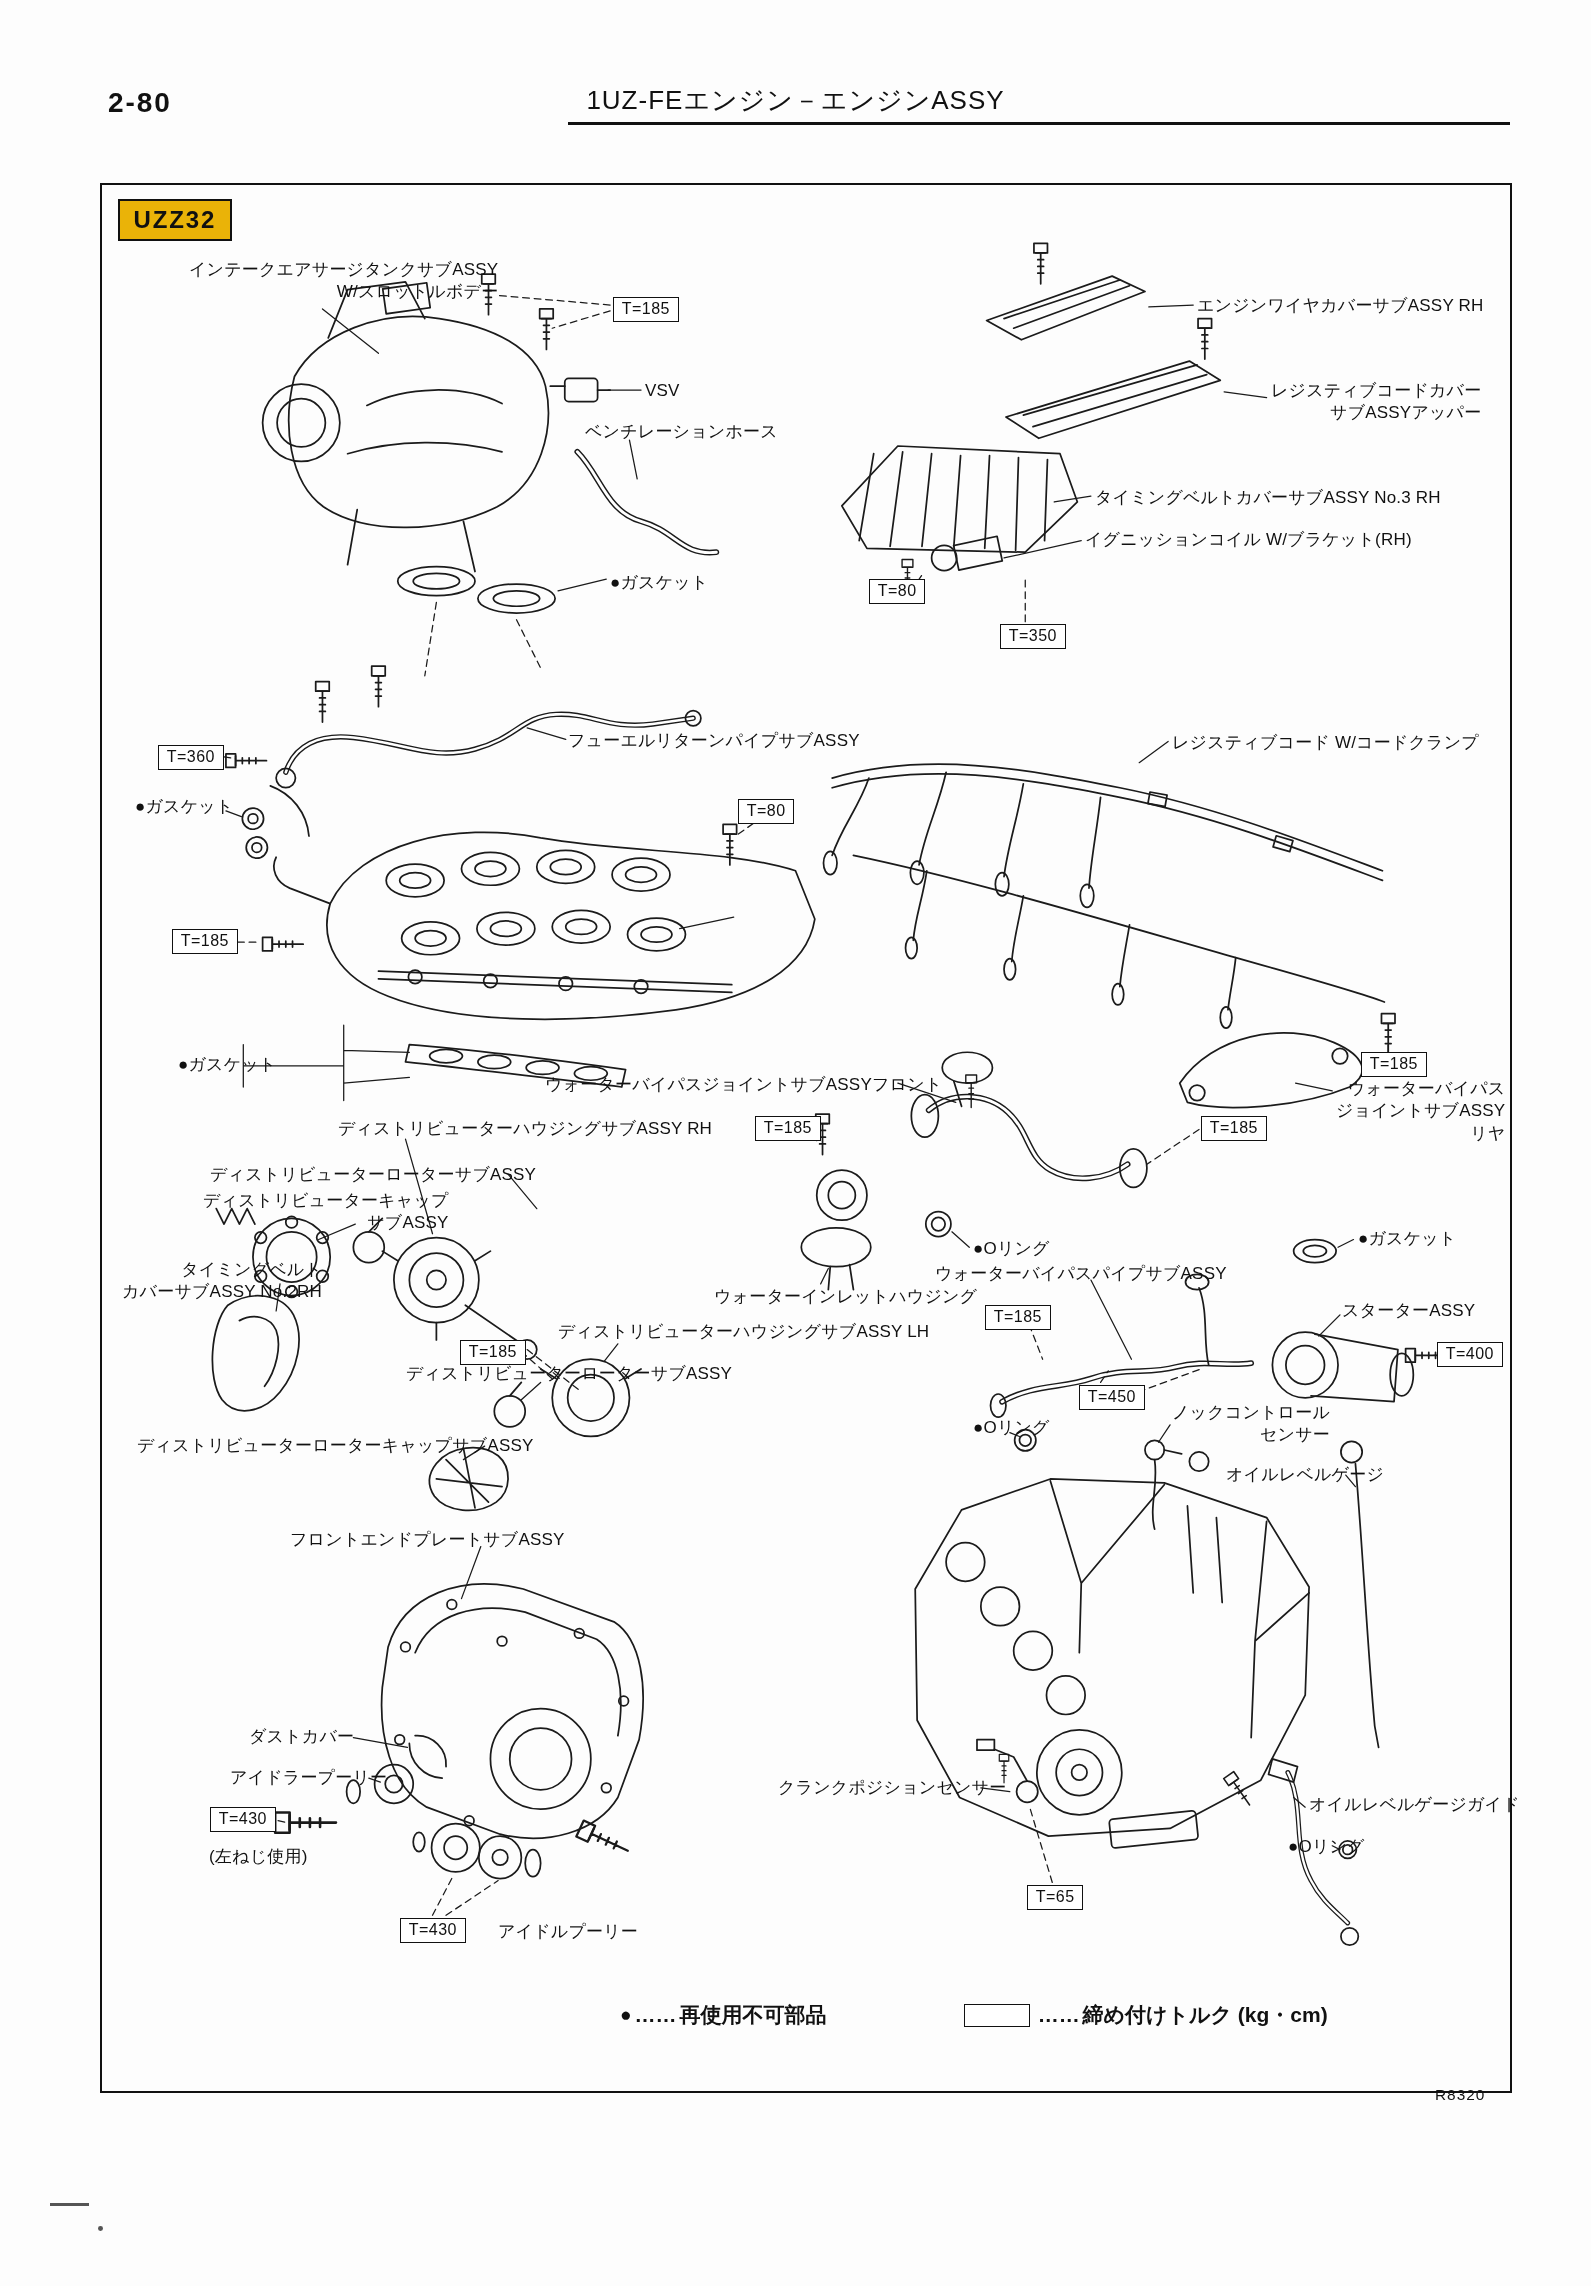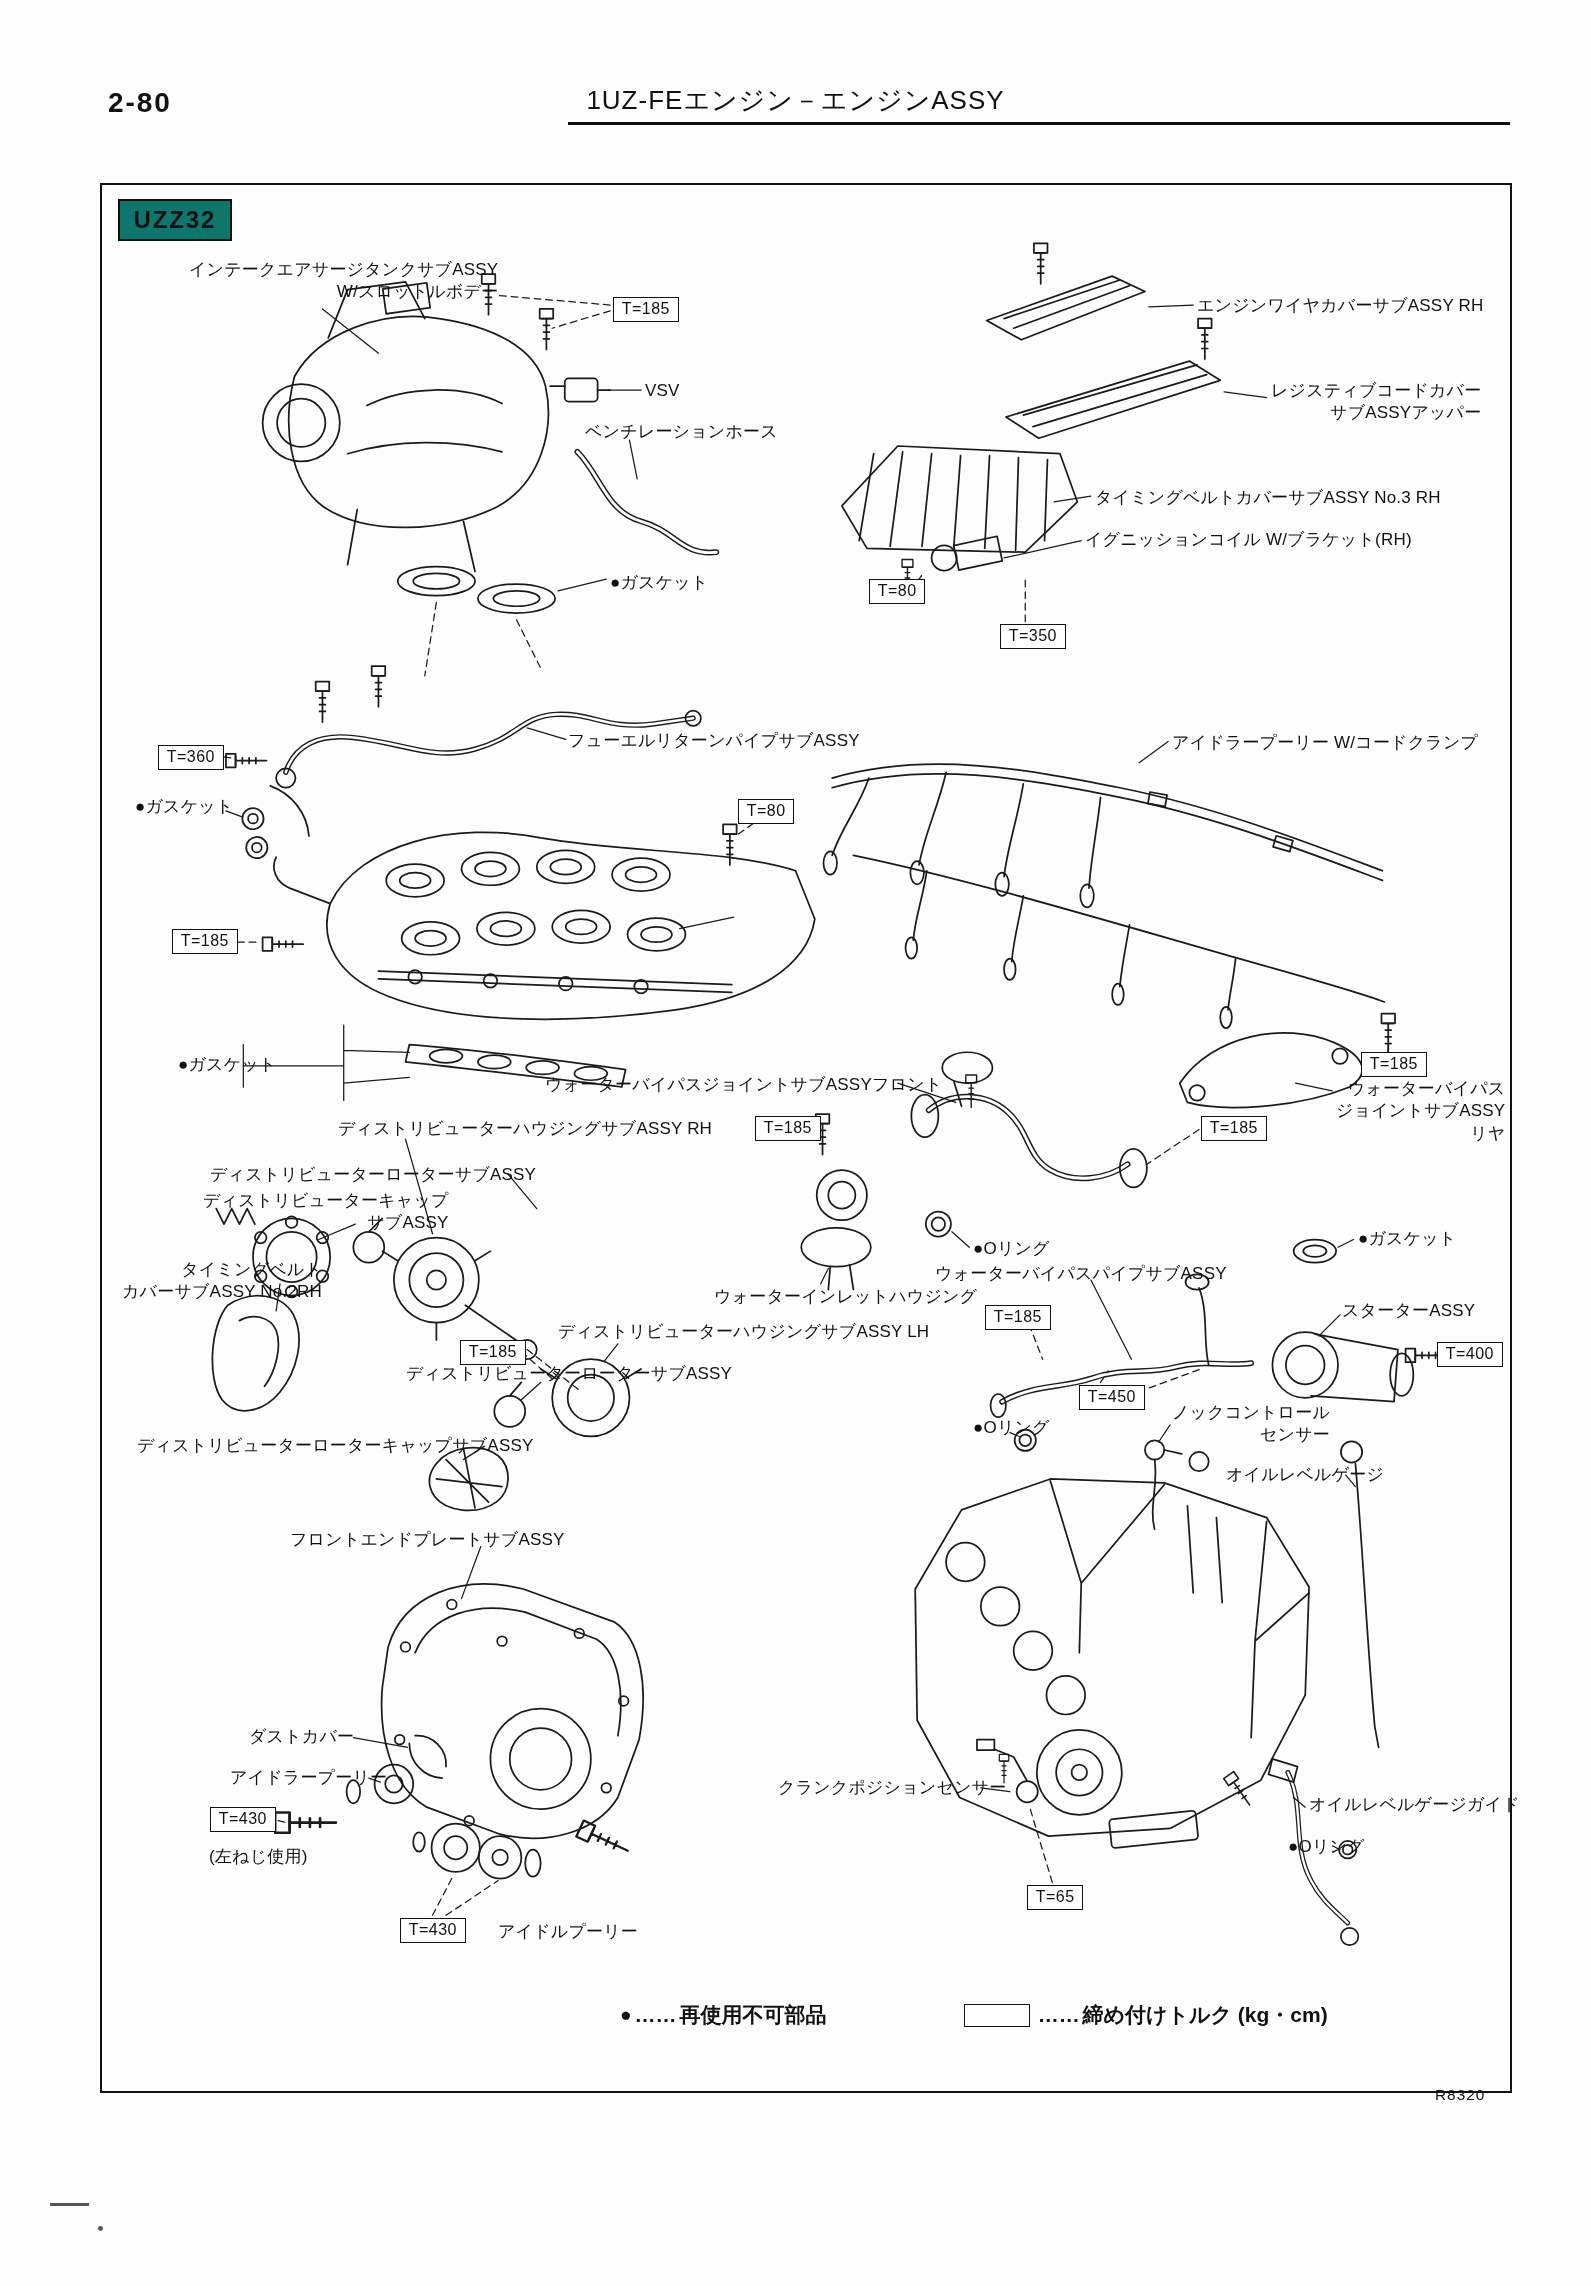--- a/index.html
+++ b/index.html
@@ -3,21 +3,21 @@
 <meta charset="utf-8">
 <style>
   html,body{margin:0;padding:0;background:#fff;}
   .page{position:relative;width:1591px;height:2286px;background:#fdfdfd;
         font-family:"Liberation Sans","DejaVu Sans",sans-serif;color:#111;overflow:hidden;}
   .page-num{position:absolute;left:108px;top:87px;font-size:28px;font-weight:700;letter-spacing:1.9px;}
   .title{position:absolute;left:0;top:83px;width:100%;text-align:center;font-size:26px;font-weight:400;letter-spacing:1px;}
   .header-rule{position:absolute;left:568px;top:122px;width:942px;height:2.9px;background:#111;}
   .frame{position:absolute;left:100px;top:183px;width:1408px;height:1906px;border:2.4px solid #111;background:transparent;}
   .model-badge{position:absolute;left:118px;top:199px;border:2.4px solid #111;padding:4.8px 13.5px;
-               font-size:24px;font-weight:700;letter-spacing:1.9px;background:#0f766e;z-index:3;}
+               font-size:24px;font-weight:700;letter-spacing:1.9px;background:#eab308;z-index:3;}
   .art{position:absolute;left:0;top:0;width:1591px;height:2286px;z-index:1;}
   .lbl{position:absolute;font-size:17px;line-height:1.32;white-space:pre-line;letter-spacing:0.2px;z-index:2;text-align:right;}
   .torque{position:absolute;border:1.9px solid #111;background:#fff;padding:1.9px 7.7px 2.9px;
           font-size:16px;letter-spacing:0.5px;z-index:2;}
   .legend-item{position:absolute;font-size:21px;font-weight:700;display:flex;align-items:center;gap:2.9px;z-index:2;}
   .legend-bullet{font-size:19.3px;}
   .legend-box{display:inline-block;width:64px;height:21px;border:1.9px solid #111;background:#fff;margin-right:4.8px;}
   .fig-ref{position:absolute;left:1435px;top:2058px;font-size:15.4px;letter-spacing:1px;z-index:2;margin-top:28px;}
   .mark-dash{position:absolute;left:50px;top:2203px;width:39px;height:2.9px;background:#555;}
   .mark-dot{position:absolute;left:98px;top:2226px;width:4.8px;height:4.8px;background:#555;border-radius:50%;}
@@ -346,21 +346,21 @@
   <div class="lbl" style="left:645px;top:380px">VSV</div>
   <div class="lbl" style="left:585px;top:421px">ベンチレーションホース</div>
   <div class="lbl" style="left:610px;top:572px">●ガスケット</div>
   <div class="lbl" style="left:1197px;top:295px">エンジンワイヤカバーサブASSY RH</div>
   <div class="lbl" style="left:1271px;top:380px">レジスティブコードカバー
 サブASSYアッパー</div>
   <div class="lbl" style="left:1095px;top:487px">タイミングベルトカバーサブASSY No.3 RH</div>
   <div class="lbl" style="left:1085px;top:529px">イグニッションコイル W/ブラケット(RH)</div>
   <div class="lbl" style="left:568px;top:730px">フューエルリターンパイプサブASSY</div>
   <div class="lbl" style="left:135px;top:796px">●ガスケット</div>
-  <div class="lbl" style="left:1172px;top:732px">アイドラープーリー W/コードクランプ</div>
+  <div class="lbl" style="left:1172px;top:732px">レジスティブコード W/コードクランプ</div>
   <div class="lbl" style="left:178px;top:1054px">●ガスケット</div>
   <div class="lbl" style="left:545px;top:1074px">ウォーターバイパスジョイントサブASSYフロント</div>
   <div class="lbl" style="left:338px;top:1118px">ディストリビューターハウジングサブASSY RH</div>
   <div class="lbl" style="left:1336px;top:1078px">ウォーターバイパス
 ジョイントサブASSY
 リヤ</div>
   <div class="lbl" style="left:210px;top:1164px">ディストリビューターローターサブASSY</div>
   <div class="lbl" style="left:203px;top:1190px">ディストリビューターキャップ
 サブASSY</div>
   <div class="lbl" style="left:122px;top:1259px">タイミングベルト

